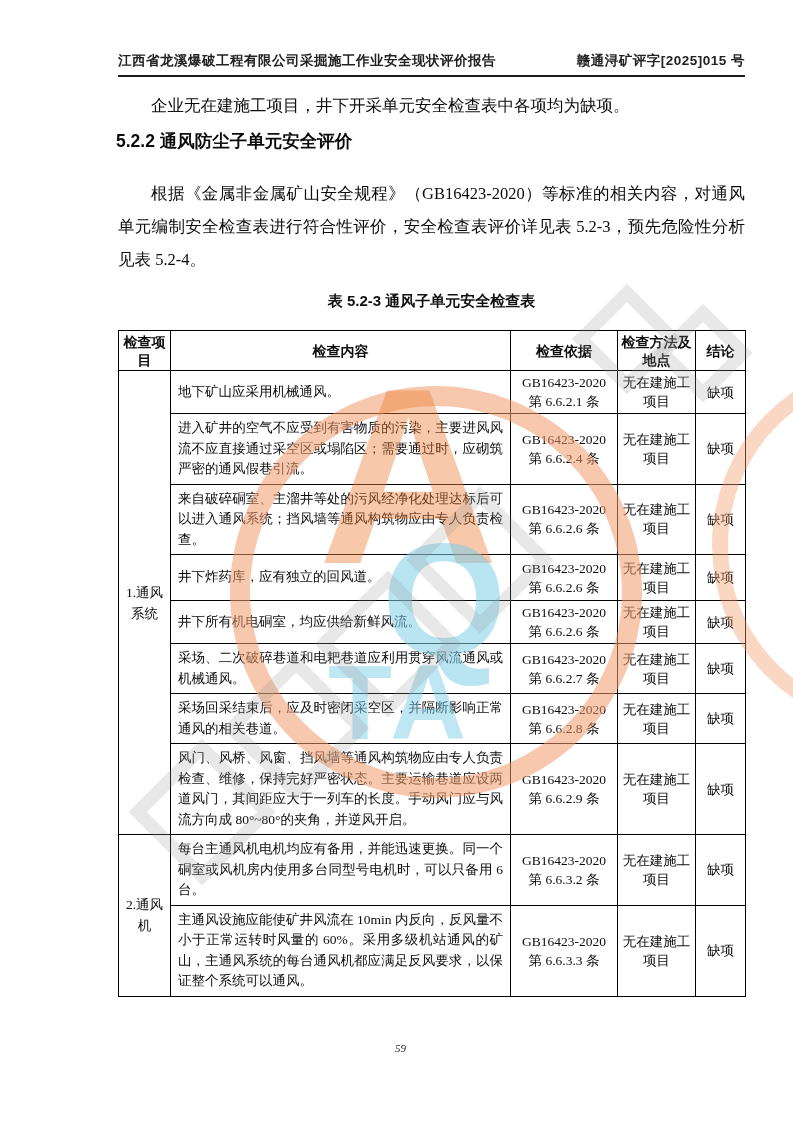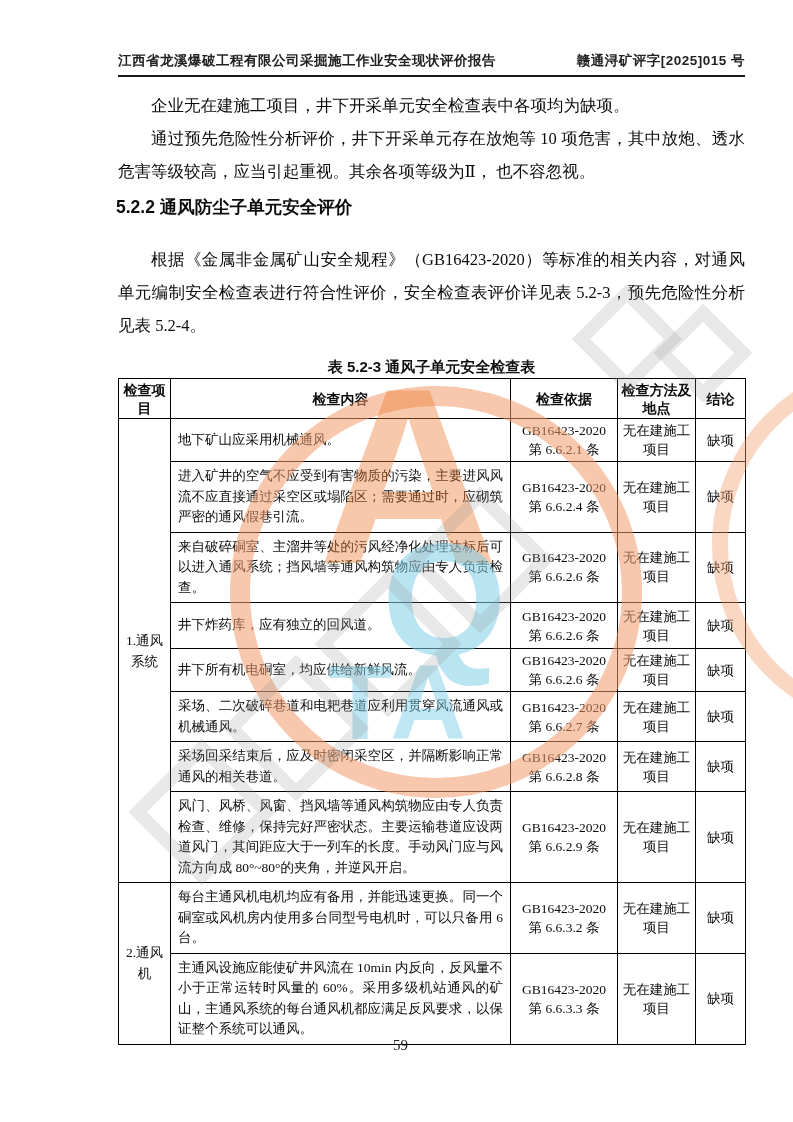--- a/index.html
+++ b/index.html
@@ -29,38 +29,38 @@
     font-family:"Liberation Sans","DejaVu Sans",sans-serif;
     font-size:17.5px; font-weight:bold; line-height:34px; margin:2px 0 19px -2px;
     color:#0c0c0c;
   }
   .table-caption {
     text-align:center; font-weight:bold; font-size:15px; line-height:22px;
     margin-top:14px; font-family:Liberation Sans, sans-serif;
   }
 
   
-  table.check { border-collapse:collapse; width:627px; margin-top:0;
+  table.check { border-collapse:collapse; width:627px; margin-top:18px;
     font-size:13.5px; color:#0c0c0c; table-layout:fixed; }
   table.check th, table.check td { border:1.2px solid #000; vertical-align:middle; }
   table.check th {
     font-family:"Liberation Sans","DejaVu Sans",sans-serif;
     font-weight:bold; font-size:14px; text-align:center; height:40px; line-height:18px;
   }
   col.c-item {width:52px;} col.c-content {width:340px;}
   col.c-basis {width:107px;} col.c-method {width:78px;} col.c-concl {width:50px;}
   td.cell-content { text-align:left; padding:4px 7px; line-height:20.5px; text-align:justify;}
   td.cell-basis, td.cell-method, td.cell-concl { text-align:center; line-height:19px; padding:2px 3px;}
   td.cell-group { text-align:center; line-height:21px; font-size:13.5px; padding:8px 4px;}
   tr.h42{height:42px;} tr.h62{height:62px;} tr.h46{height:46px;} tr.h44{height:44px;}
   tr.h70{height:70px;} tr.h57{height:57px;} tr.h79{height:79px;}
 
   .page-number {
     position:absolute; left:8px; right:0; bottom:68px; text-align:center;
-    font-size:15px; color:#222; z-index:1;
+    font-size:11px; color:#222; z-index:1;font-style:italic;
   }
 
   
   .wm { position:absolute; inset:0; z-index:2; pointer-events:none; }
   .wm-ring { position:absolute; left:230px; top:386px; width:412px; height:412px;
     border:20px solid rgba(240,154,106,.55); border-radius:50%; }
   .wm-ring2 { position:absolute; left:712px; top:360px; width:370px; height:370px;
     border:16px solid rgba(240,154,106,.40); border-radius:50%; }
   .wm-a { position:absolute; left:318px; top:352px; font-family:"Liberation Sans",sans-serif;
     font-weight:bold; font-size:250px; line-height:250px; color:rgba(237,125,49,.42); }
@@ -83,21 +83,20 @@
 <div class="page">
 
   <div class="content">
     <div class="doc-header">
       <span>江西省龙溪爆破工程有限公司采掘施工作业安全现状评价报告</span>
       <span>赣通浔矿评字[2025]015 号</span>
     </div>
 
     <div class="body-text">
       <p class="para">企业无在建施工项目，井下开采单元安全检查表中各项均为缺项。</p>
-      <p class="para">通过预先危险性分析评价，井下开采单元存在放炮等 10 项危害，其中放炮、透水危害等级较高，应当引起重视。其余各项等级为Ⅱ， 也不容忽视。</p>
       <h3 class="sec-heading">5.2.2 通风防尘子单元安全评价</h3>
       <p class="para">根据《金属非金属矿山安全规程》（GB16423-2020）等标准的相关内容，对通风单元编制安全检查表进行符合性评价，安全检查表评价详见表 5.2-3，预先危险性分析见表 5.2-4。</p>
       <div class="table-caption">表 5.2-3 通风子单元安全检查表</div>
     </div>
 
     <table class="check">
       <colgroup>
         <col class="c-item">
           <col class="c-content">
           <col class="c-basis">

